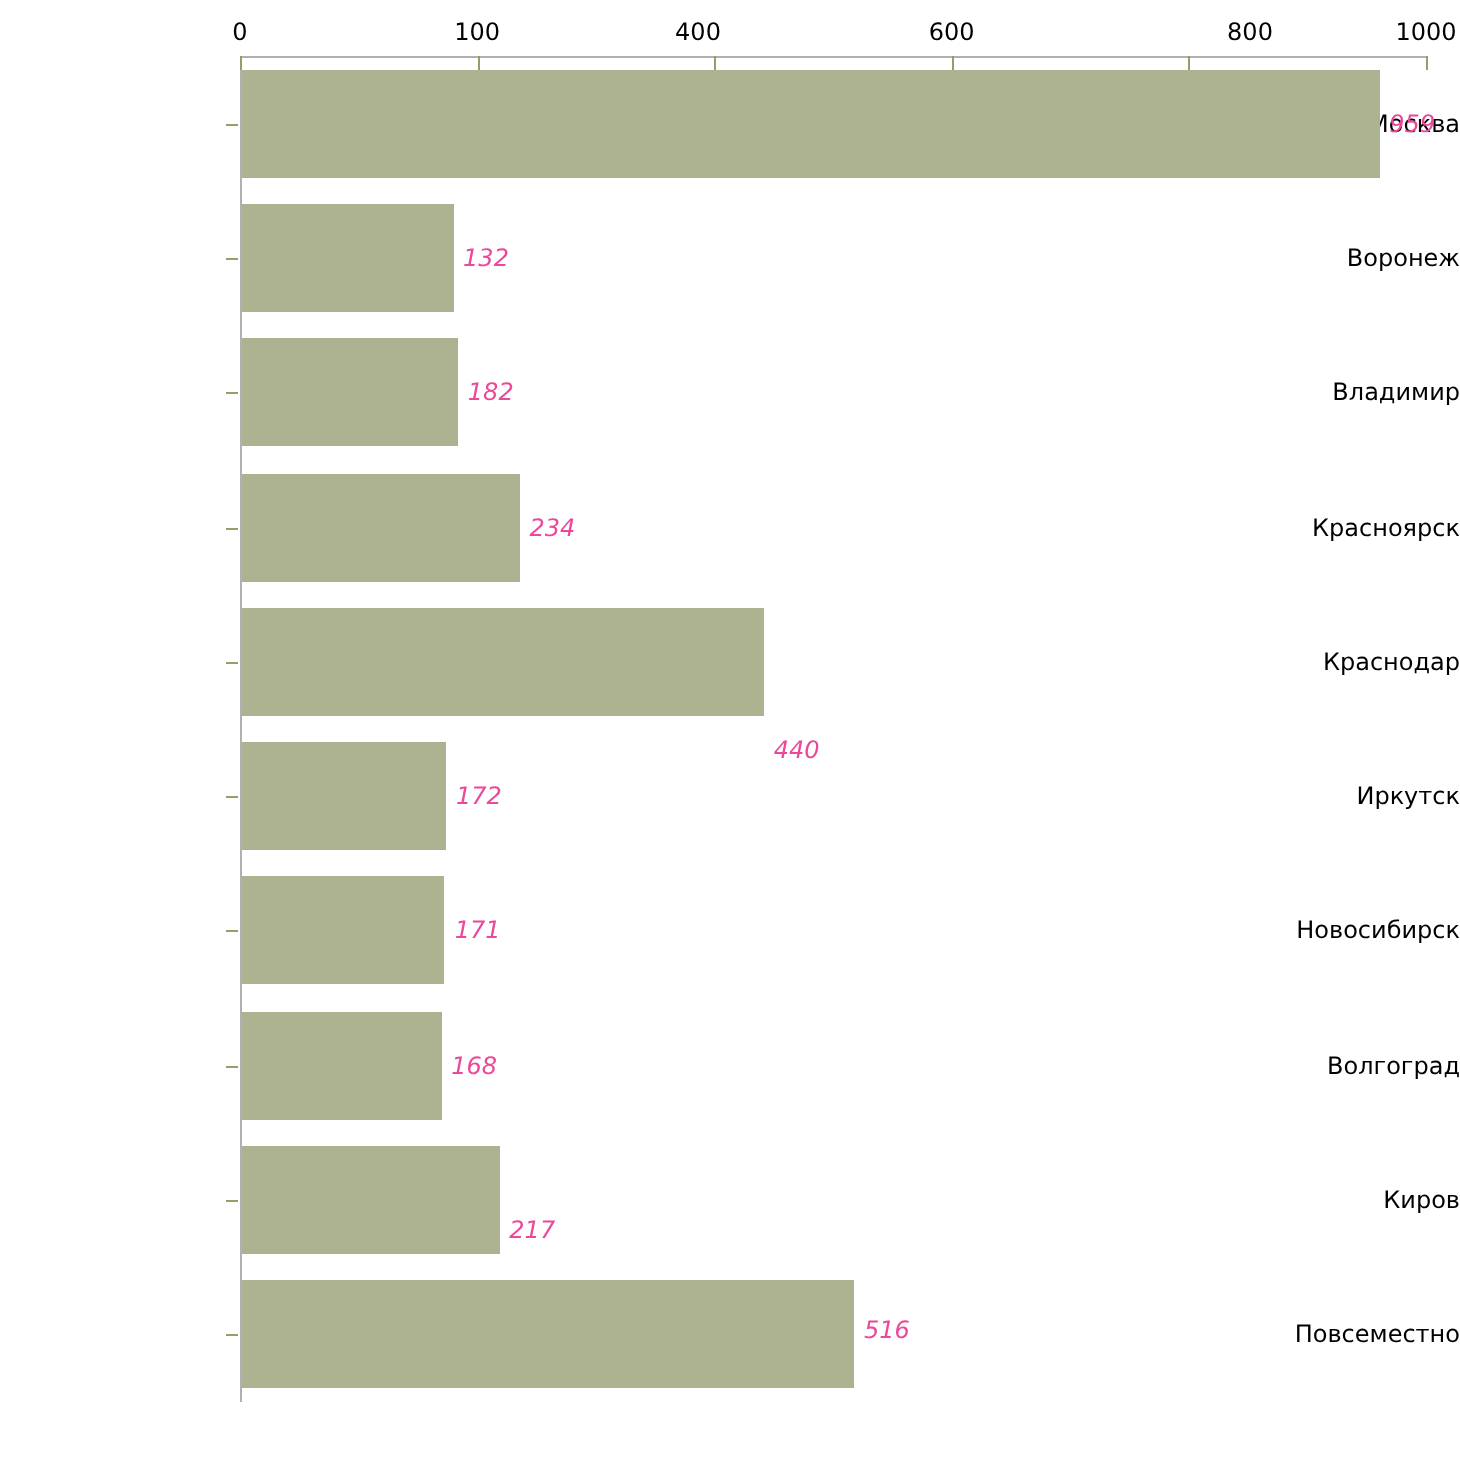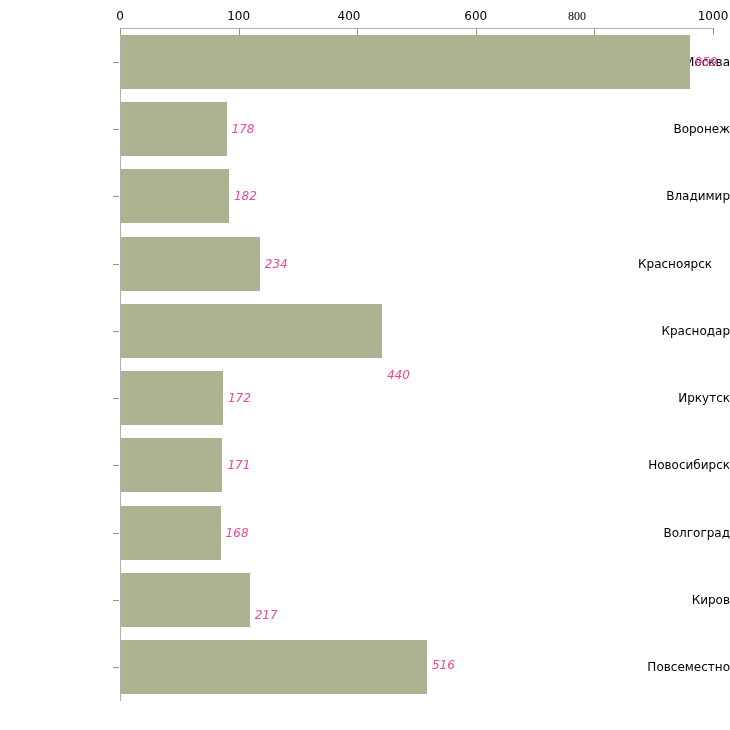--- a/index.html
+++ b/index.html
@@ -104,53 +104,53 @@
   <div id="xticks-layer">
       <div class="tick-mark" style="left: 120px;"></div>
       <div class="tick-label" style="left: 120px;">0</div>
       <div class="tick-mark" style="left: 238.6px;"></div>
       <div class="tick-label" style="left: 238.6px;">100</div>
       <div class="tick-mark" style="left: 357.2px;"></div>
       <div class="tick-label" style="left: 349px;">400</div>
       <div class="tick-mark" style="left: 475.8px;"></div>
       <div class="tick-label" style="left: 475.8px;">600</div>
       <div class="tick-mark" style="left: 594.4px;"></div>
-      <div class="tick-label" style="left: 577px; font-family: Liberation Serif, serif;">800</div>
+      <div class="tick-label" style="left: 625px;">800</div>
       <div class="tick-mark" style="left: 713px;"></div>
       <div class="tick-label" style="left: 713px; text-align: center;">1000</div>
     </div>
   <div id="yticks-layer">
       <div class="y-tick" style="top: 62px;"></div>
       <div class="y-tick" style="top: 129px;"></div>
       <div class="y-tick" style="top: 196px;"></div>
       <div class="y-tick" style="top: 264px;"></div>
       <div class="y-tick" style="top: 331px;"></div>
       <div class="y-tick" style="top: 398px;"></div>
       <div class="y-tick" style="top: 465px;"></div>
       <div class="y-tick" style="top: 533px;"></div>
       <div class="y-tick" style="top: 600px;"></div>
       <div class="y-tick" style="top: 667px;"></div>
     </div>
   <div id="labels-layer">
       <div class="cat-label" style="top: 61.65px;">Москва</div>
       <div class="cat-label" style="top: 128.95px;">Воронеж</div>
       <div class="cat-label" style="top: 196.25px;">Владимир</div>
-      <div class="cat-label" style="top: 263.55px; text-align: center;">Красноярск</div>
+      <div class="cat-label" style="top: 263.55px;">Красноярск</div>
       <div class="cat-label" style="top: 330.85px;">Краснодар</div>
       <div class="cat-label" style="top: 398.15px;">Иркутск</div>
       <div class="cat-label" style="top: 465.45px;">Новосибирск</div>
       <div class="cat-label" style="top: 532.75px;">Волгоград</div>
       <div class="cat-label" style="top: 600.05px;">Киров</div>
       <div class="cat-label" style="top: 667.35px;">Повсеместно</div>
     </div>
   <div id="bars-layer">
       <div class="bar" title="Москва: 959" style="top: 34.65px; width: 568.687px; height: 54px; background: rgb(173, 178, 145);"></div>
       <div class="bar-value" style="left: 694.687px; top: 61.65px;">959</div>
       <div class="bar" title="Воронеж: 178" style="top: 101.95px; width: 105.554px; height: 54px; background: rgb(173, 178, 145);"></div>
-      <div class="bar-value" style="left: 231.554px; top: 128.95px;">178</div>
+      <div class="bar-value" style="left: 231.554px; top: 128.95px;">132</div>
       <div class="bar" title="Владимир: 182" style="top: 169.25px; width: 107.926px; height: 54px; background: rgb(173, 178, 145);"></div>
       <div class="bar-value" style="left: 233.926px; top: 196.25px;">182</div>
       <div class="bar" title="Красноярск: 234" style="top: 236.55px; width: 138.762px; height: 54px; background: rgb(173, 178, 145);"></div>
       <div class="bar-value" style="left: 264.762px; top: 263.55px;">234</div>
       <div class="bar" title="Краснодар: 440" style="top: 303.85px; width: 260.92px; height: 54px; background: rgb(173, 178, 145);"></div>
       <div class="bar-value" style="left: 386.92px; top: 330.85px; margin-top: 44px;">440</div>
       <div class="bar" title="Иркутск: 172" style="top: 371.15px; width: 101.996px; height: 54px; background: rgb(173, 178, 145);"></div>
       <div class="bar-value" style="left: 227.996px; top: 398.15px;">172</div>
       <div class="bar" title="Новосибирск: 171" style="top: 438.45px; width: 101.403px; height: 54px; background: rgb(173, 178, 145);"></div>
       <div class="bar-value" style="left: 227.403px; top: 465.45px;">171</div>

